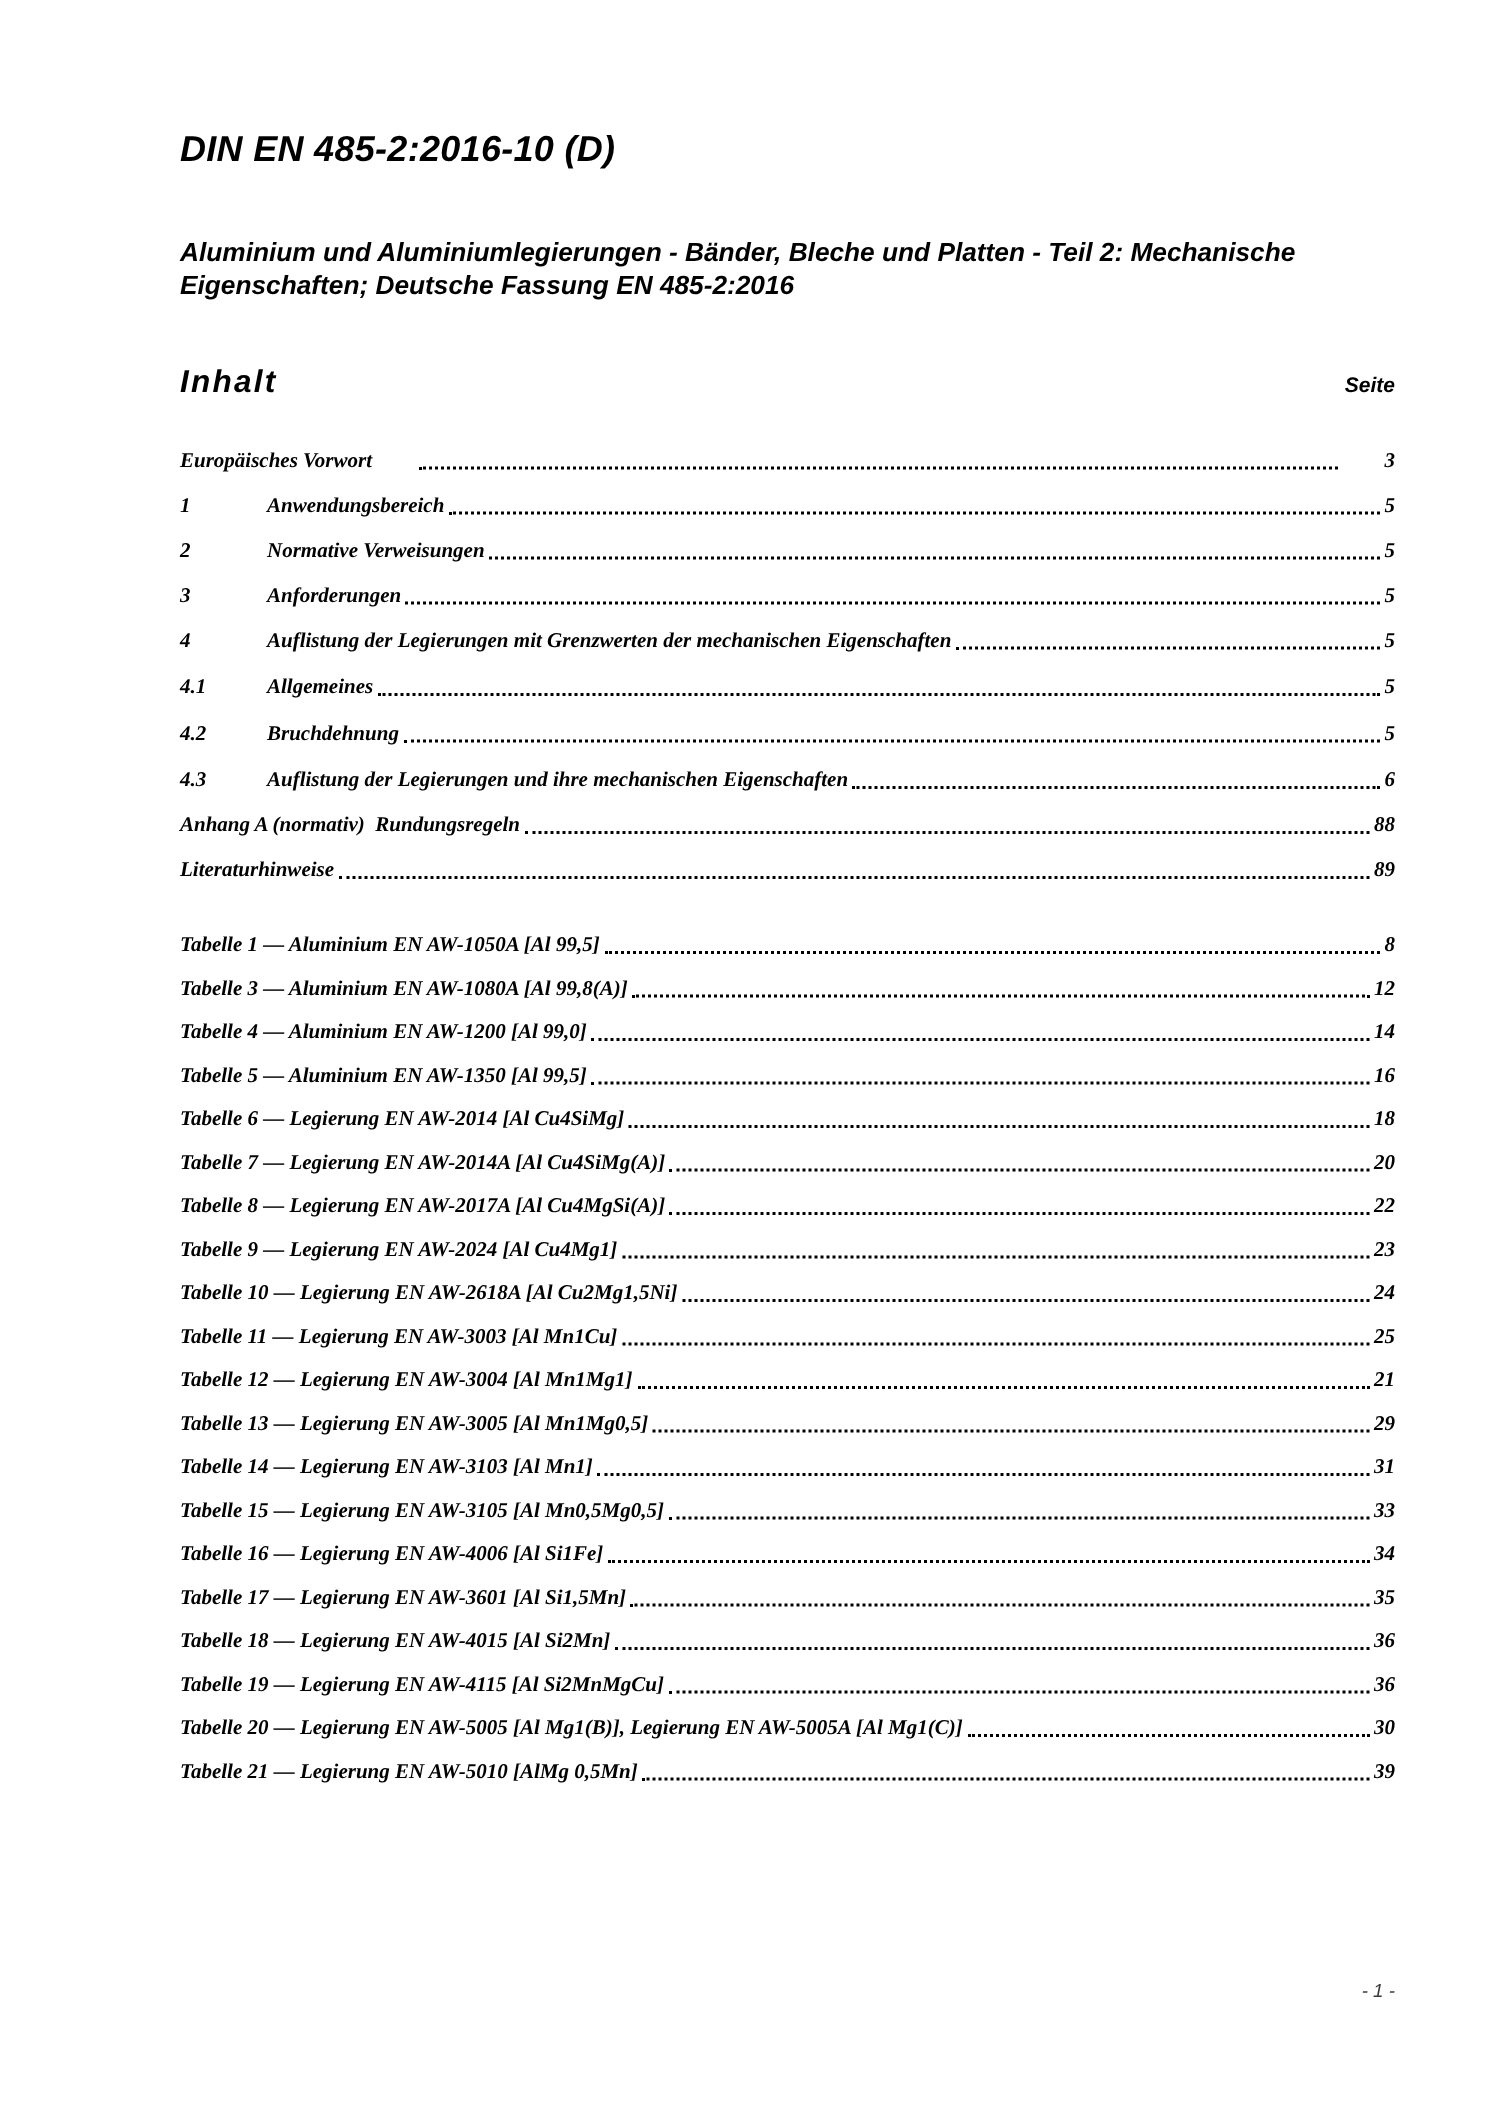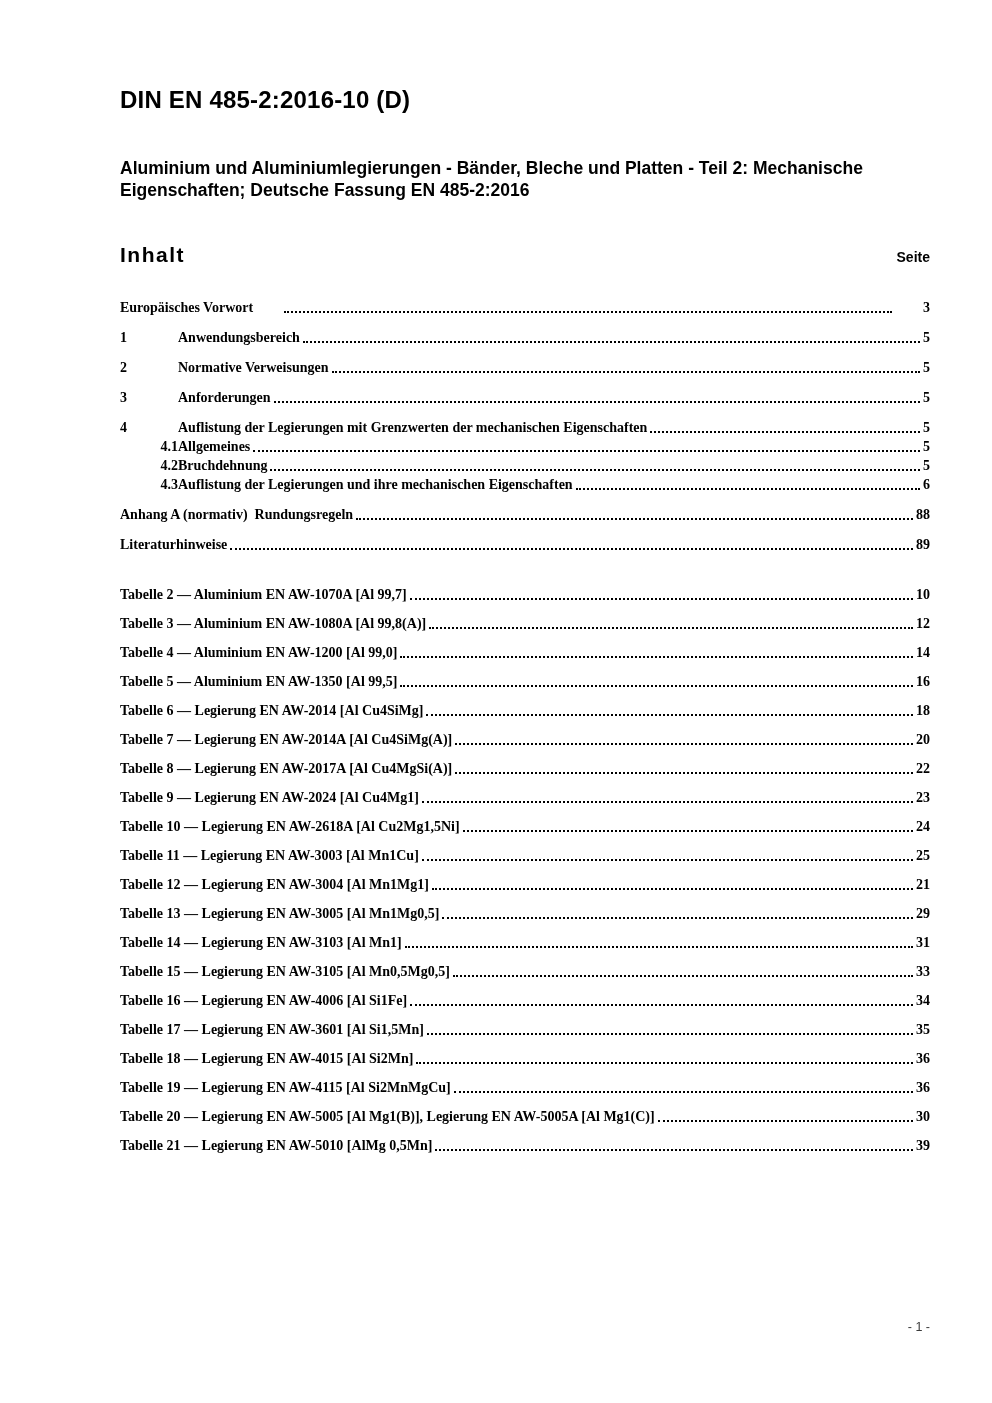--- a/index.html
+++ b/index.html
@@ -11,20 +11,21 @@
     color: #000000;
     font-family: "Liberation Sans", sans-serif;
     overflow: hidden;
     position: relative;
   }
   .page {
     position: relative;
     width: 992px;
     height: 1403px;
     padding: 0 62px 0 120px;
+    font-style: italic;
   }
   .doc-number {
     margin: 0;
     padding-top: 86px;
     font-size: 24px;
     font-weight: bold;
     letter-spacing: 0.2px;
   }
   .doc-title {
     margin-top: 44px;
@@ -50,21 +51,21 @@
   .toc-list { margin-top: 32px; }
   .toc-row, .table-row {
     display: flex;
     align-items: flex-end;
     font-family: "Liberation Serif", serif;
     font-size: 14px;
     font-weight: bold;
     line-height: 17px;
   }
   .toc-row.major { margin-top: 13px; }
-  .toc-row.sub { margin-top: 2px; text-align: right; }
+  .toc-row.sub { margin-top: 14px; }
   .toc-row.first { margin-top: 0; gap: 28px; }
   .toc-num { flex: 0 0 58px; }
   .toc-label { white-space: nowrap; }
   .dots {
     flex: 1 1 auto;
     min-width: 8px;
     height: 0;
     border-bottom: 2px dotted #000;
     margin: 0 3px 3px 3px;
   }
@@ -155,23 +156,23 @@
       <div class="toc-row major">
         <span class="toc-label">Literaturhinweise</span>
         <span class="dots"></span>
         <span class="toc-page">89</span>
       </div>
     </div>
 
 
   <div class="tables-list">
       <div class="table-row">
-        <span class="toc-label">Tabelle 2 — Aluminium EN AW-1070A [Al 99,7]</span>
-        <span class="dots"></span>
-        <span class="toc-page">10</span>
+        <span class="toc-label">Tabelle 1 — Aluminium EN AW-1050A [Al 99,5]</span>
+        <span class="dots"></span>
+        <span class="toc-page">8</span>
       </div>
       <div class="table-row">
         <span class="toc-label">Tabelle 3 — Aluminium EN AW-1080A [Al 99,8(A)]</span>
         <span class="dots"></span>
         <span class="toc-page">12</span>
       </div>
       <div class="table-row">
         <span class="toc-label">Tabelle 4 — Aluminium EN AW-1200 [Al 99,0]</span>
         <span class="dots"></span>
         <span class="toc-page">14</span>

